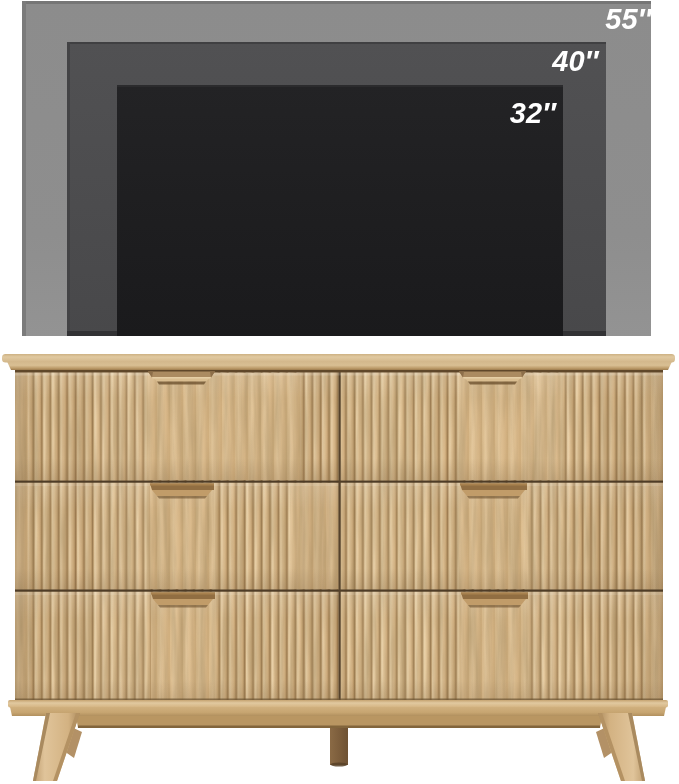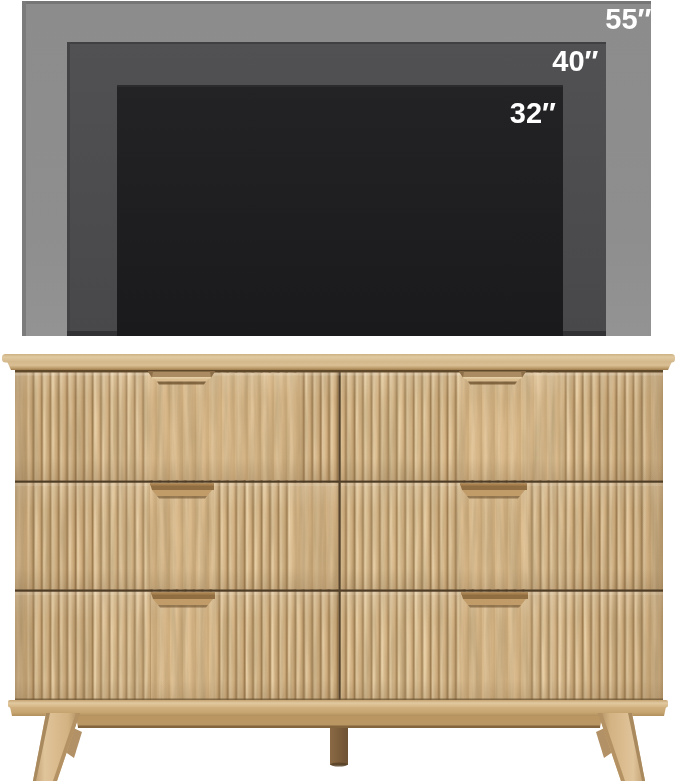--- a/index.html
+++ b/index.html
@@ -1,17 +1,17 @@
 <!DOCTYPE html>
 <html><head>
 <meta charset="utf-8">
 <style>
   html,body{margin:0;padding:0;background:#ffffff;}
   #stage{position:relative;width:679px;height:784px;background:#ffffff;overflow:hidden;
-         font-family:"Liberation Sans", sans-serif;}
+         font-family:"Liberation Sans", sans-serif;font-style:italic;}
   svg{display:block;}
 </style>
 </head>
 <body>
 <div id="stage">
 <svg width="679" height="784" viewBox="0 0 679 784" xmlns="http://www.w3.org/2000/svg">
 <defs>
   <linearGradient id="g55" x1="0" y1="0" x2="0" y2="1">
     <stop offset="0" stop-color="#8c8c8c"></stop>
     <stop offset="0.7" stop-color="#8e8e8e"></stop>

